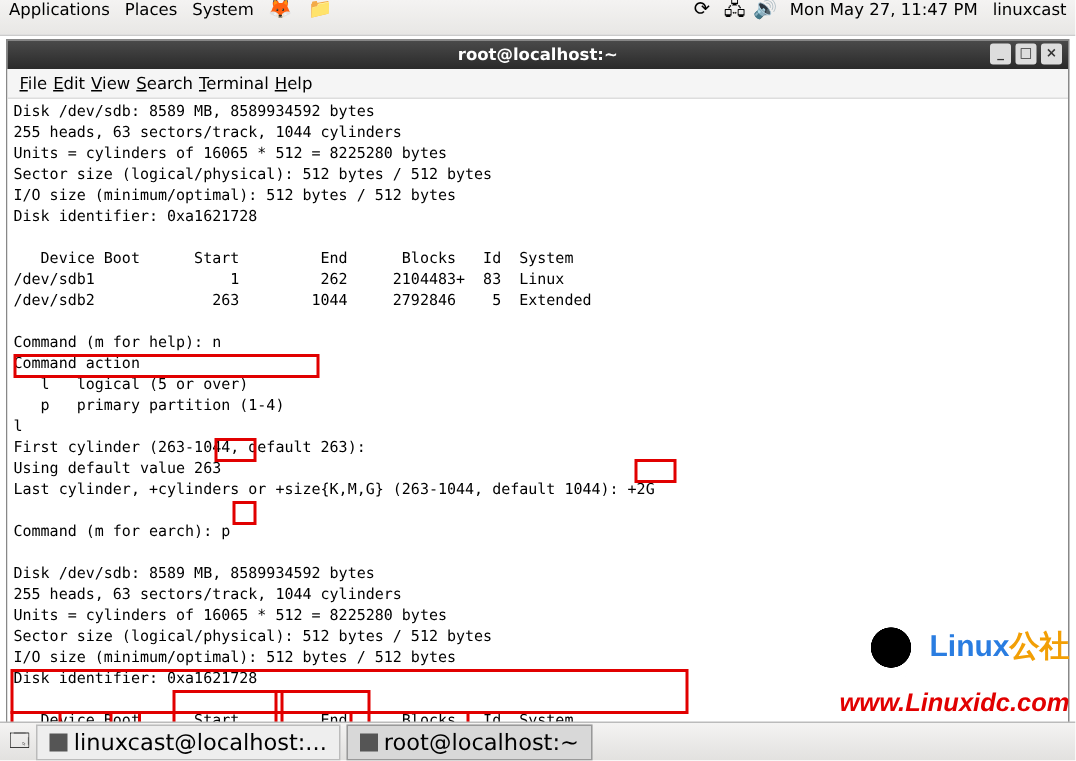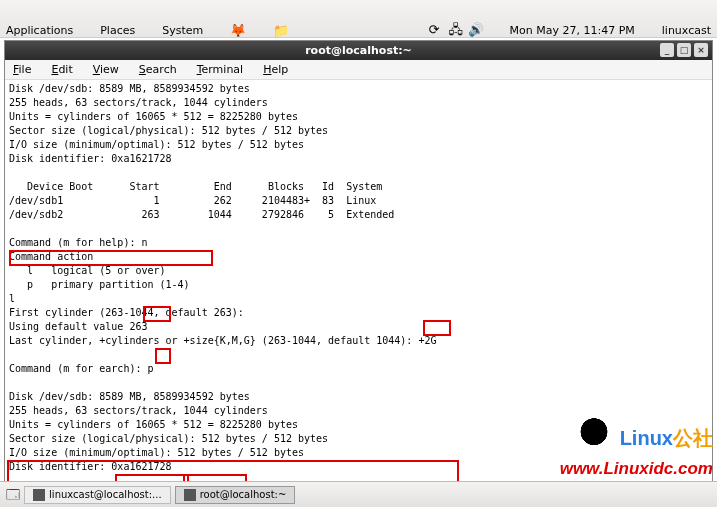--- a/index.html
+++ b/index.html
@@ -6,27 +6,27 @@
     body {
       font-family: "DejaVu Sans", sans-serif;
       font-size: 11px;
       background: #fff;
       width: 717px;
       height: 507px;
       overflow: hidden;
       position: relative;
     }
     .top-panel {
-      height: 38px;
+      height: 24px;
       background: linear-gradient(#f4f3f2, #e8e7e5);
       border-bottom: 1px solid #ccc;
       display: flex;
-      align-items: flex-end;
+      align-items: flex-start;
       padding: 0 6px;
-      gap: 27px;
+      gap: 10px;
     }
     .top-panel .menu-item { cursor: pointer; }
     .top-panel .spacer { flex: 1; }
     .tray-icons { display: flex; gap: 6px; align-items: center; }
     .tray-icons span { width: 14px; height: 14px; display: inline-block; }
     .window {
       margin: 2px 4px 0 4px;
       border: 1px solid #888;
       background: #fff;
     }
@@ -42,21 +42,21 @@
     .titlebar .win-controls {
       position: absolute; right: 4px; top: 2px;
       display: flex; gap: 3px;
     }
     .titlebar .win-btn {
       width: 14px; height: 14px; background: #ddd; border-radius: 2px;
       display: inline-block; font-size: 9px; line-height: 14px; color:#333; text-align:center;
     }
     .menubar {
       display: flex;
-      gap: 20px;
+      gap: 4px;
       padding: 3px 8px;
       border-bottom: 1px solid #ddd;
       background: #f5f5f5;
     }
     .menubar span { cursor: pointer; }
     .menubar u { text-decoration: underline; }
     .terminal {
       font-family: "DejaVu Sans Mono", "Courier New", monospace;
       font-size: 10px;
       line-height: 14px;
@@ -80,21 +80,21 @@
       background: linear-gradient(#f4f3f2, #e2e1df);
       border-top: 1px solid #bbb;
       display: flex;
       align-items: center;
       gap: 4px;
       padding: 0 6px;
     }
     .taskbtn {
       display: flex; align-items: center; gap: 4px;
       background: #eee; border: 1px solid #bbb;
-      padding: 2px 8px; font-size: 10px;
+      padding: 2px 8px; font-size: 15px;
     }
     .taskbtn.active { background: #d8d8d8; border: 1px solid #999; }
     .task-icon { width: 12px; height: 12px; background: #555; display:inline-block; }
     .watermark {
       position: absolute;
       right: 4px; bottom: 28px;
       text-align: right;
       font-family: Arial, sans-serif;
     }
     .watermark .tux {
@@ -188,21 +188,21 @@
     <div class="hl" style="left:2px; top:380px; width:452px; height:30px;"></div>
     <div class="hl" style="left:2px; top:408px; width:87px; height:16px;"></div>
     <div class="hl" style="left:34px; top:408px; width:36px; height:16px;"></div>
     <div class="hl" style="left:110px; top:394px; width:74px; height:30px;"></div>
     <div class="hl" style="left:178px; top:394px; width:64px; height:30px;"></div>
     <div class="hl" style="left:228px; top:408px; width:80px; height:16px;"></div>
   </div>
 </div>
 
 <div class="watermark">
-  <div style="display:flex;align-items:center;gap:7px;justify-content:flex-end;">
+  <div style="display:flex;align-items:flex-start;gap:7px;justify-content:flex-end;">
     <span class="tux"></span>
     <span class="logo"><span class="l1">Linux</span><span class="l2">公社</span></span>
   </div>
   <div class="url">www.Linuxidc.com</div>
 </div>
 
 <div class="bottom-panel">
   <span class="sysicon">🗔</span>
   <div class="taskbtn">
     <span class="task-icon"></span>

